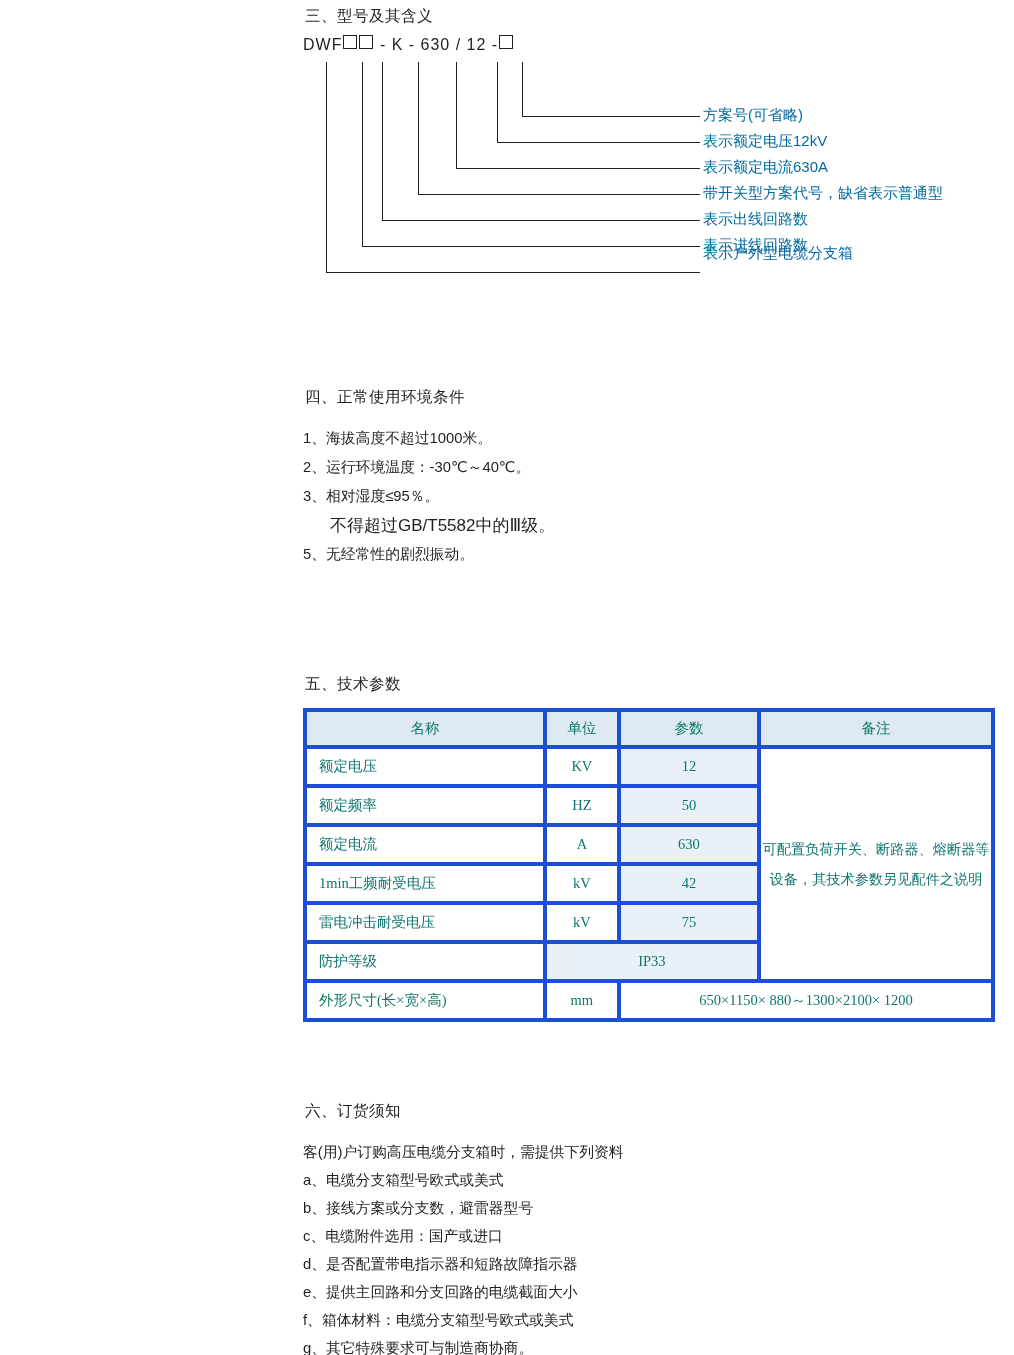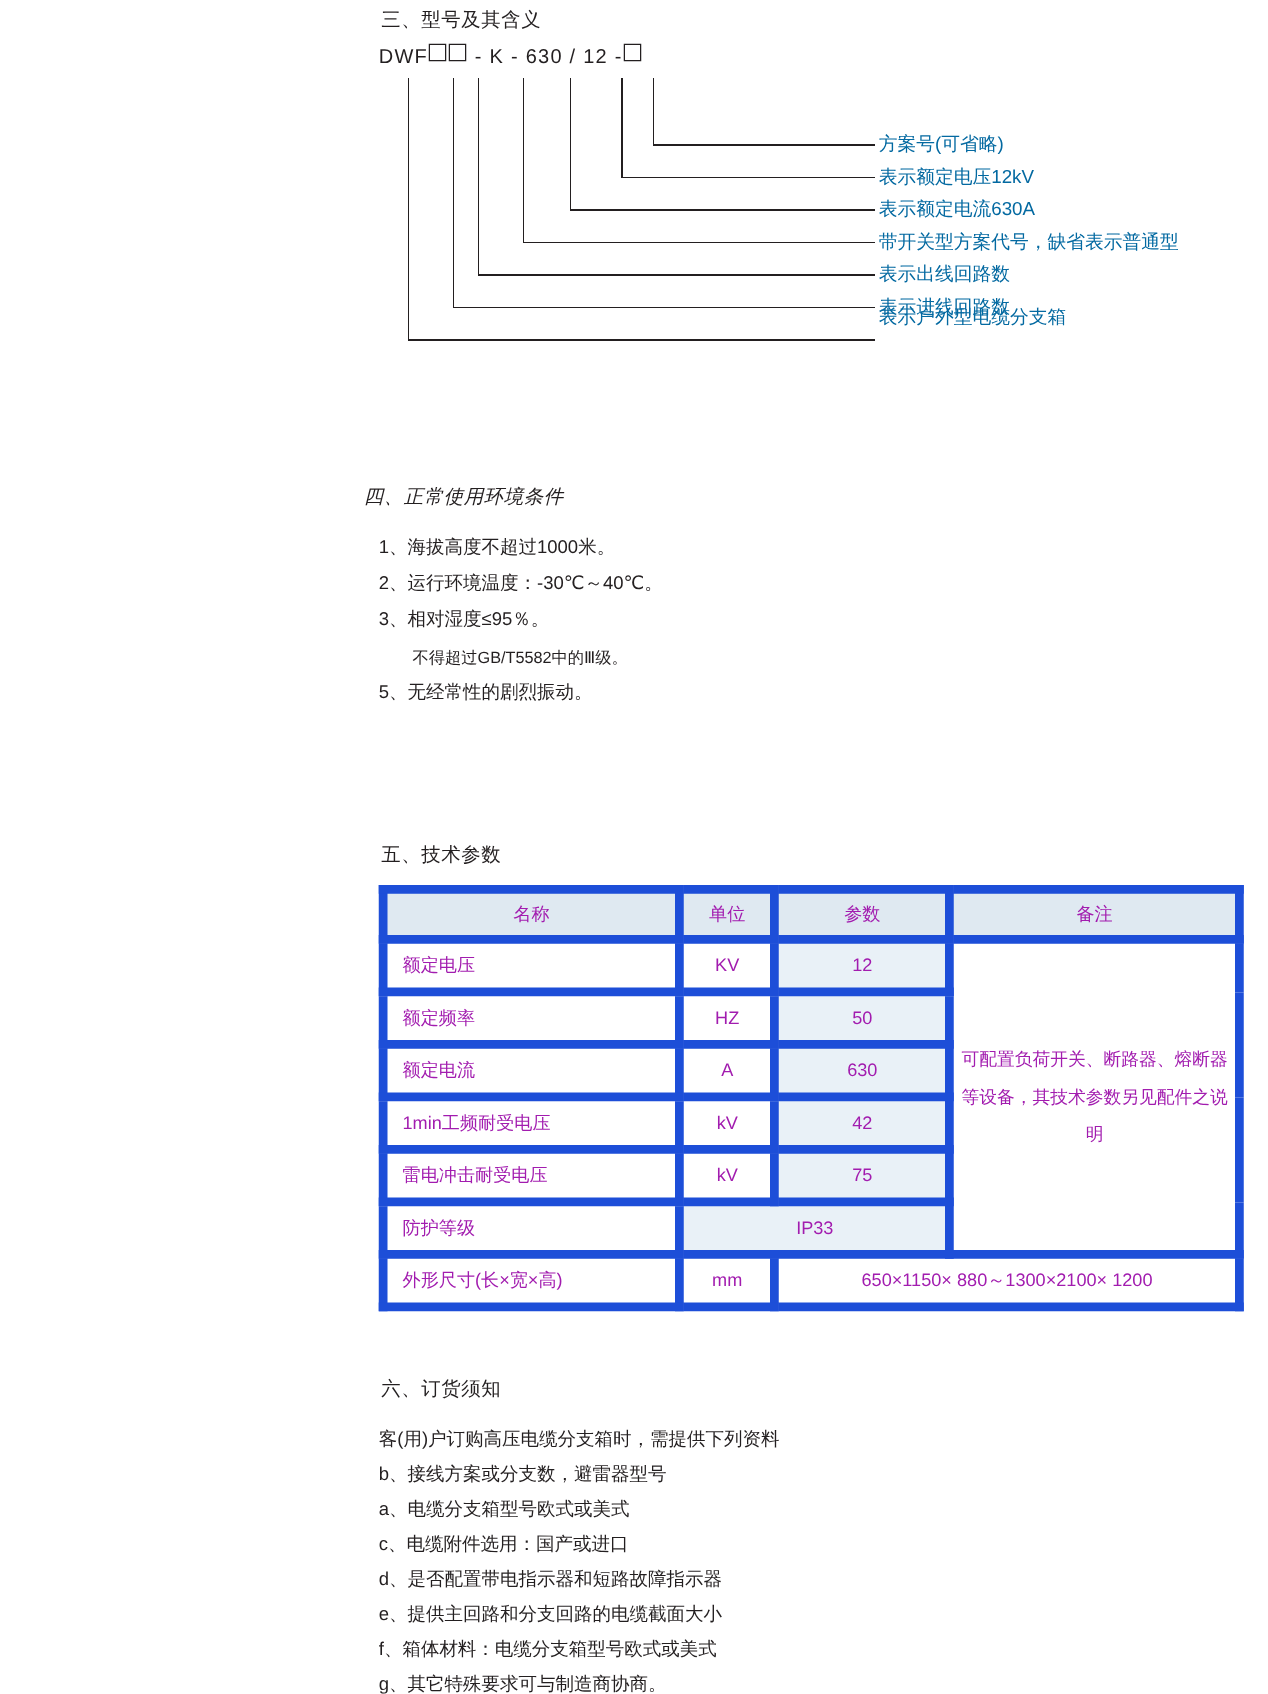--- a/index.html
+++ b/index.html
@@ -59,55 +59,56 @@
   }
 
   .leader-label {
     position: absolute;
     font-size: 15px;
     white-space: nowrap;
     color: #0369a1;
   }
 
   
-  #sec4 { left: 291px; top: 387px; font-style: italic; }
+  #sec4 { left: 305px; top: 387px; }
   .s4-list {
     position: absolute;
     left: 303px;
     top: 424px;
     width: 660px;
   }
   .s4-item {
     font-size: 14.8px;
     line-height: 29px;
     white-space: nowrap;
   }
   .s4-sub {
     padding-left: 27px;
-    font-size: 13px;
+    font-size: 17px;
     line-height: 29px;
   }
 
   
   #sec5 { left: 305px; top: 674px; }
   table.spec {
     position: absolute;
     left: 303px;
     top: 708px;
     border-collapse: collapse;
     width: 692px;
     font-size: 14.5px;
   }
   table.spec td, table.spec th {
-    border: 7px solid #1d4ed8;
+    border: 4px solid #1d4ed8;
     padding: 0;
     height: 35px;
     text-align: center;
     font-weight: normal;
-    color: #a21caf;
+    color: #0f766e;
+    font-family: Liberation Serif, serif;
   }
   table.spec thead th {
     background: #dfe9f1;
     height: 33px;
     font-size: 14.5px;
   }
   table.spec td.name {
     text-align: left;
     padding-left: 12px;
     background: #ffffff;
@@ -240,22 +241,22 @@
         <td>mm</td>
         <td colspan="2">650×1150× 880～1300×2100× 1200</td>
       </tr>
     </tbody>
   </table>
 
   <div class="sec-heading" id="sec6">六、订货须知</div>
 
   <div class="s6-list">
     <div class="s6-lead">客(用)户订购高压电缆分支箱时，需提供下列资料</div>
+    <div class="s6-item">a、电缆分支箱型号欧式或美式</div>
     <div class="s6-item">b、接线方案或分支数，避雷器型号</div>
-    <div class="s6-item">a、电缆分支箱型号欧式或美式</div>
     <div class="s6-item">c、电缆附件选用：国产或进口</div>
     <div class="s6-item">d、是否配置带电指示器和短路故障指示器</div>
     <div class="s6-item">e、提供主回路和分支回路的电缆截面大小</div>
     <div class="s6-item">f、箱体材料：电缆分支箱型号欧式或美式</div>
     <div class="s6-item">g、其它特殊要求可与制造商协商。</div>
   </div>
 
 </div>
 
 </body></html>

